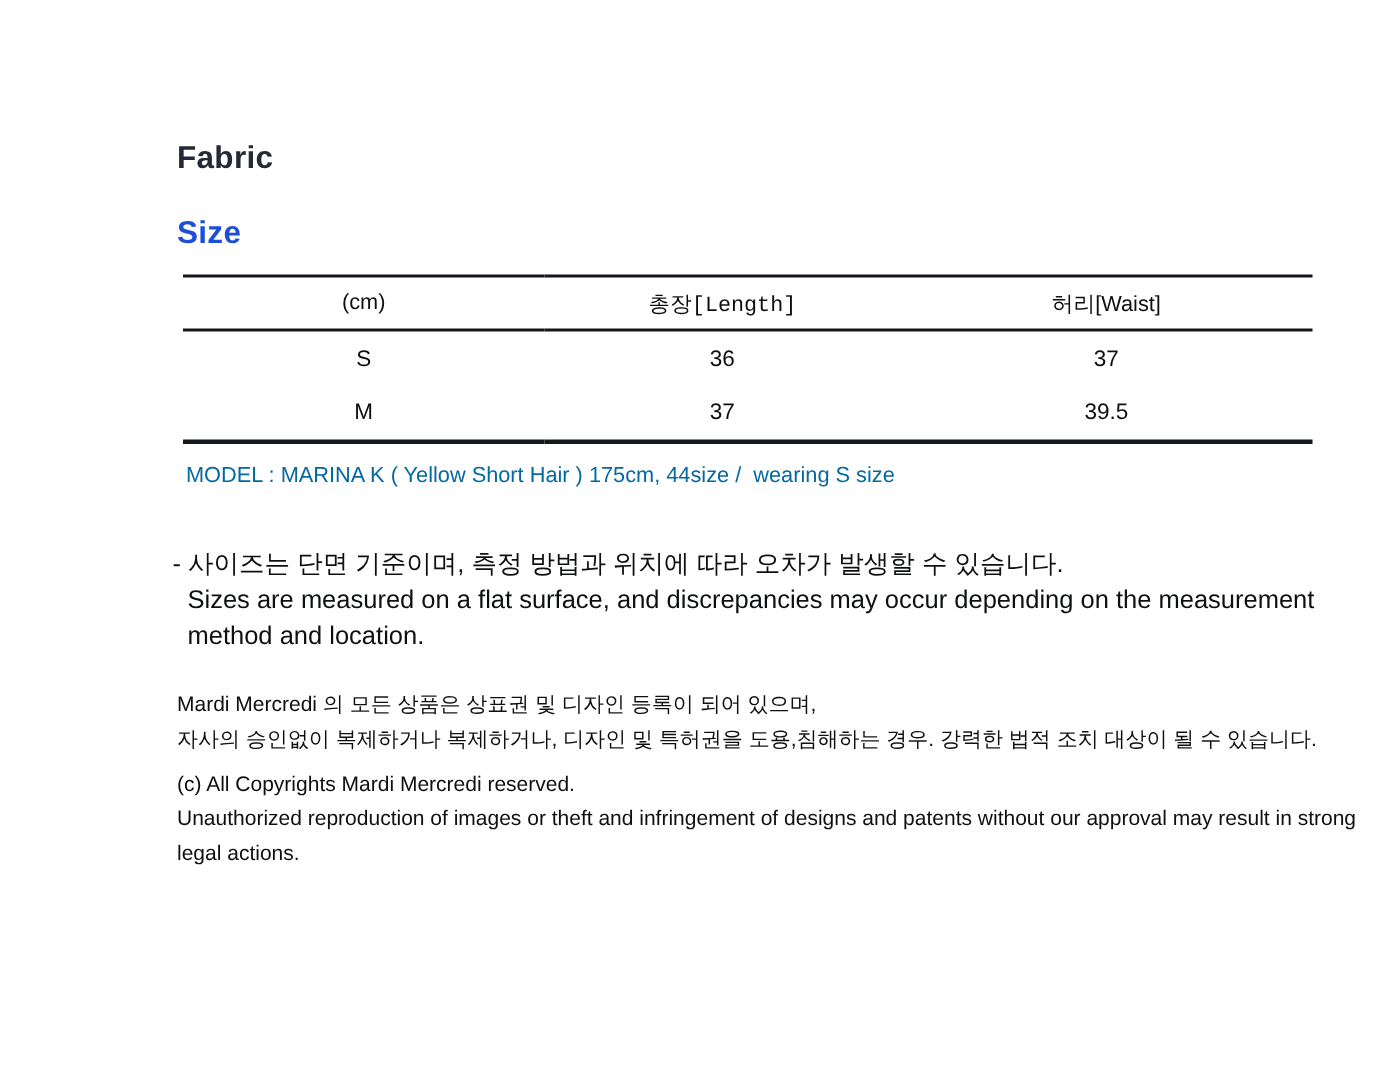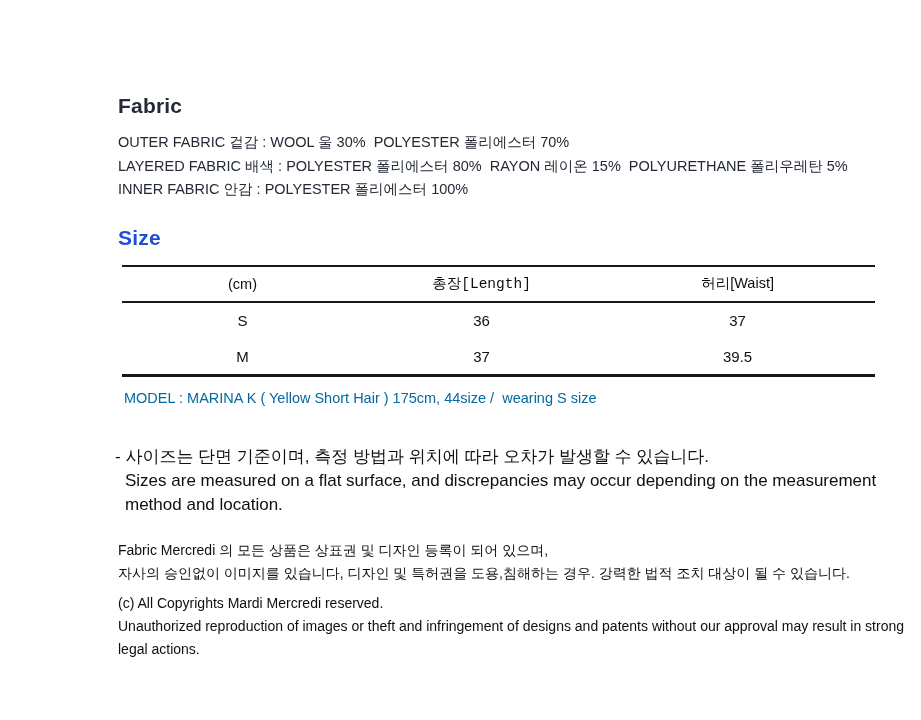--- a/index.html
+++ b/index.html
@@ -103,25 +103,20 @@
   }
   .copyright .gap-above { margin-top: 7px; }
 </style>
 </head>
 <body>
 
 <div class="page">
 
   <h2 class="section-heading fabric-heading">Fabric</h2>
 
-  <div class="fabric-lines">
-    <p class="text-line">OUTER FABRIC 겉감 : WOOL 울 30%  POLYESTER 폴리에스터 70%</p>
-    <p class="text-line">LAYERED FABRIC 배색 : POLYESTER 폴리에스터 80%  RAYON 레이온 15%  POLYURETHANE 폴리우레탄 5%</p>
-    <p class="text-line">INNER FABRIC 안감 : POLYESTER 폴리에스터 100%</p>
-  </div>
 
   <h2 class="section-heading size-heading">Size</h2>
 
   <table class="size-table">
     <thead>
       <tr>
         <th class="col-cm">(cm)</th>
         <th class="col-length">총장[Length]</th>
         <th class="col-waist">허리[Waist]</th>
       </tr>
@@ -141,19 +136,19 @@
   </table>
 
   <p class="model-line">MODEL : MARINA K ( Yellow Short Hair ) 175cm, 44size /  wearing S size</p>
 
   <div class="notes">
     <p class="note-kr">- 사이즈는 단면 기준이며, 측정 방법과 위치에 따라 오차가 발생할 수 있습니다.</p>
     <p class="note-en">Sizes are measured on a flat surface, and discrepancies may occur depending on the measurement method and location.</p>
   </div>
 
   <div class="copyright">
-    <p>Fabric Mercredi 의 모든 상품은 상표권 및 디자인 등록이 되어 있으며,</p>
-    <p>자사의 승인없이 이미지를 있습니다, 디자인 및 특허권을 도용,침해하는 경우. 강력한 법적 조치 대상이 될 수 있습니다.</p>
+    <p>Mardi Mercredi 의 모든 상품은 상표권 및 디자인 등록이 되어 있으며,</p>
+    <p>자사의 승인없이 복제하거나 복제하거나, 디자인 및 특허권을 도용,침해하는 경우. 강력한 법적 조치 대상이 될 수 있습니다.</p>
     <p class="gap-above">(c) All Copyrights Mardi Mercredi reserved.</p>
     <p>Unauthorized reproduction of images or theft and infringement of designs and patents without our approval may result in strong legal actions.</p>
   </div>
 
 </div>
 
 </body></html>

